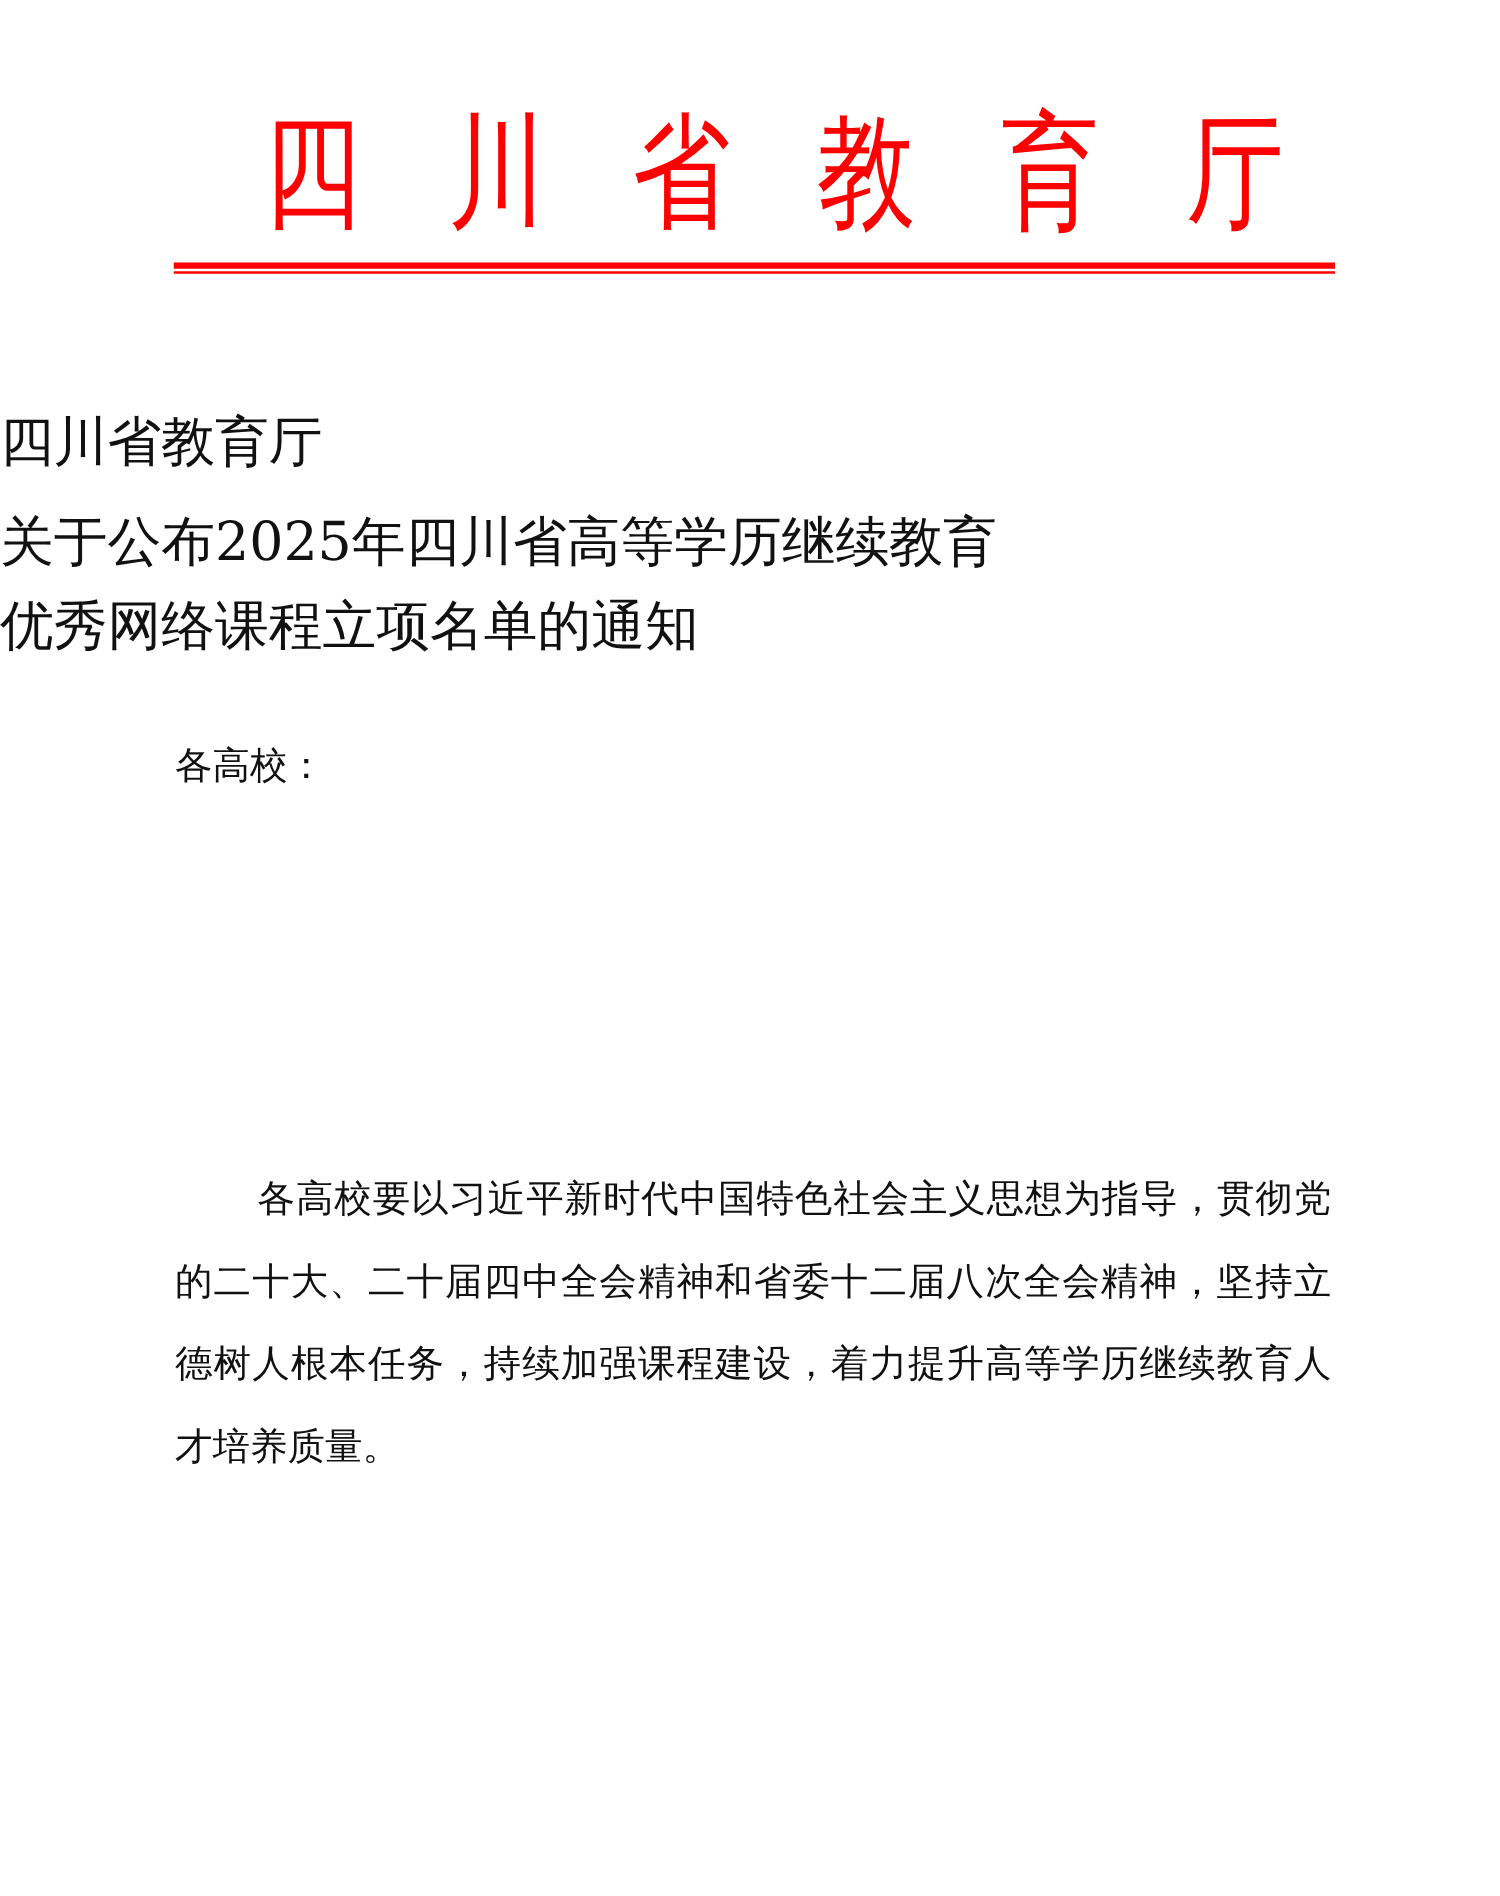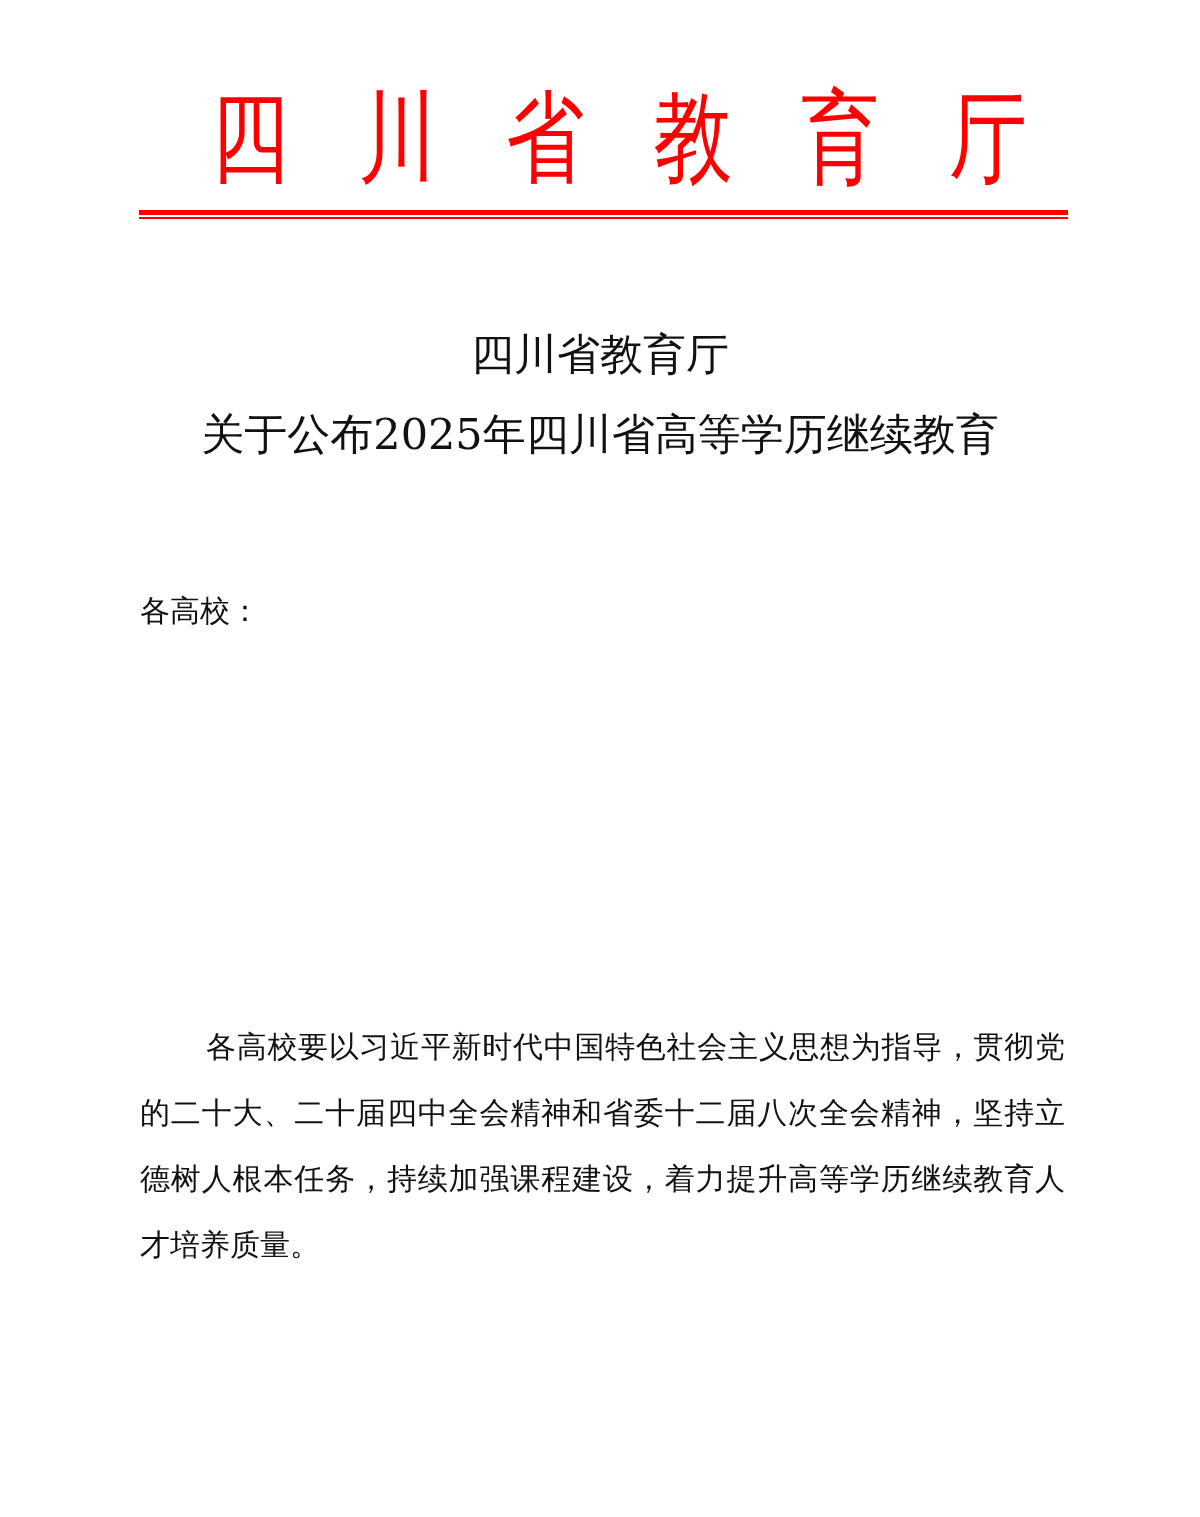--- a/index.html
+++ b/index.html
@@ -13,53 +13,54 @@
     }
     .masthead span {
       color: #ff0000; font-family: "DejaVu Serif", "Liberation Serif", serif;
       font-size: 100px; line-height: 120px; font-weight: normal;
       transform: scaleX(0.78); display: inline-block;
     }
     .rule-thick { position: absolute; left: 139px; top: 210px; width: 929px; height: 5px; background: #ff0000; }
     .rule-thin  { position: absolute; left: 139px; top: 217px; width: 929px; height: 2px; background: #ff0000; }
 
     .title {
-      position: absolute; left: 0; width: 1200px; text-align: center;
+      position: absolute; left: 0; width: 1200px; 
       font-family: "DejaVu Serif", "Liberation Serif", serif; color: #111;
       font-size: 43px; line-height: 68px;
     }
     .title.t1 { top: 320px; }
     .title.t2 { top: 400px; }
     .title.t3 { top: 467px; }
 
     .body-text {
       position: absolute; left: 140px; width: 925px;
-      font-family: Liberation Mono, monospace; color: #111;
+      font-family: Liberation Serif, serif; color: #111;
       font-size: 30px; line-height: 66px; text-align: justify;
       text-align-last: left;
     }
     .salutation { top: 580px; }
     .para { text-indent: 66px; }
     .p1 { top: 646px; }
-    .p2 { top: 1016px; }
+    .p2 { top: 927px; }
     .p3 { top: 1240px; }
   </style>
 </head>
 <body>
 
 <div class="page">
   <div class="masthead">
     <span>四</span>
     <span>川</span>
     <span>省</span>
     <span>教</span>
     <span>育</span>
     <span>厅</span>
   </div>
   <div class="rule-thick"></div>
   <div class="rule-thin"></div>
 
   <div class="title t1">四川省教育厅</div>
   <div class="title t2">关于公布2025年四川省高等学历继续教育</div>
+  <div class="title t3">优秀网络课程立项名单的通知</div>
 
   <div class="body-text salutation">各高校：</div>
   <div class="body-text para p2">各高校要以习近平新时代中国特色社会主义思想为指导，贯彻党的二十大、二十届四中全会精神和省委十二届八次全会精神，坚持立德树人根本任务，持续加强课程建设，着力提升高等学历继续教育人才培养质量。</div>
 </div>
 
 </body></html>

